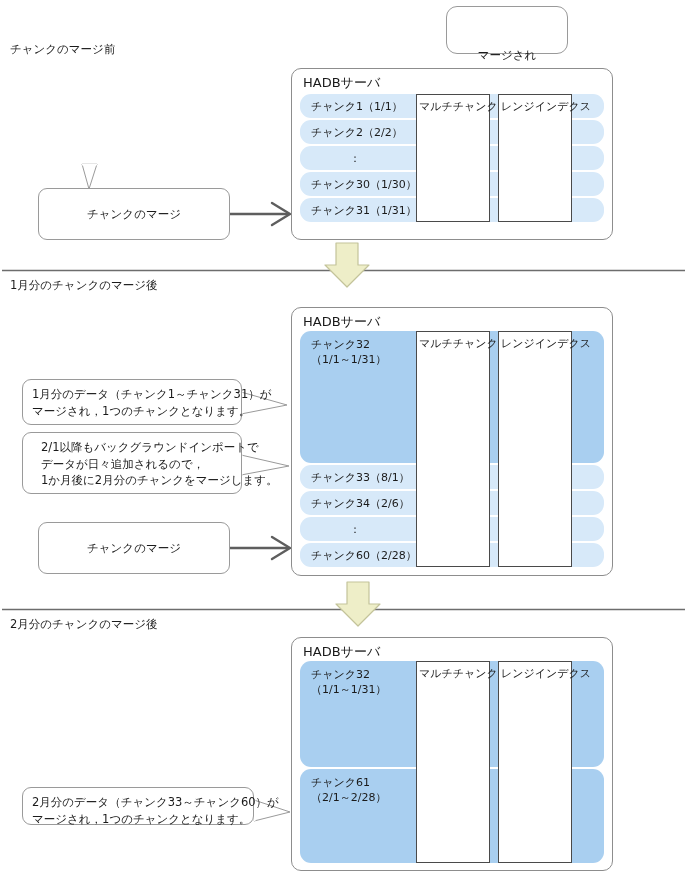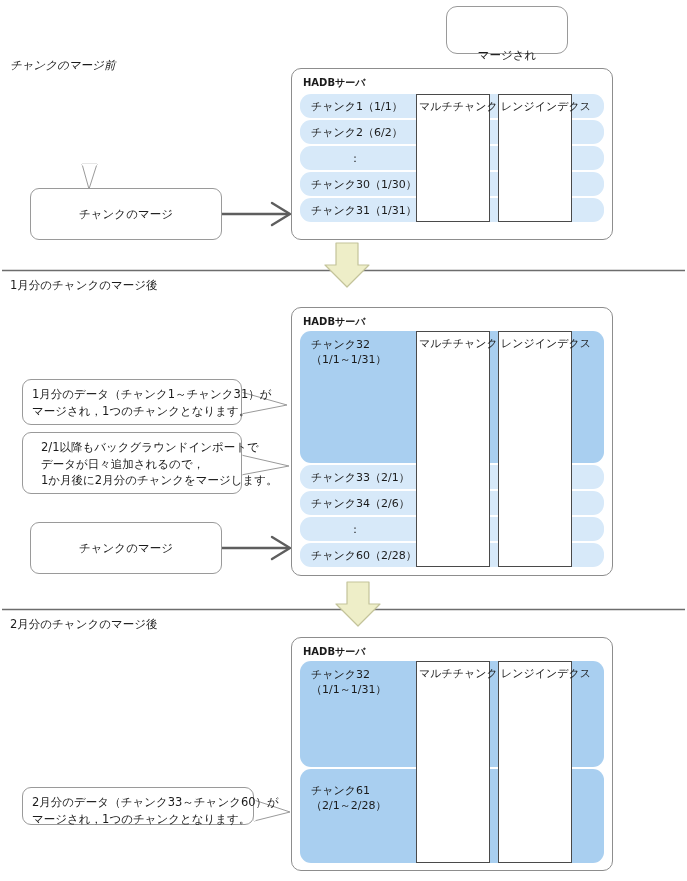--- a/index.html
+++ b/index.html
@@ -17,29 +17,29 @@
   .jp{font-family:"DejaVu Sans","Liberation Sans",sans-serif;letter-spacing:0;}
   .sec-title{font-size:11.5px;line-height:14px;white-space:nowrap;}
 
   
   .callout{
     position:absolute;box-sizing:border-box;
     background:#ffffff;border:1px solid #9a9a9a;border-radius:9px;
     font-size:11.5px;line-height:16.5px;
     padding:6px 9px;white-space:pre;
   }
-  .callout.center{display:flex;align-items:center;justify-content:center;padding:14px;}
+  .callout.center{display:flex;align-items:center;justify-content:center;padding:14px;margin-left:8px;}
 
   
   .server{
     position:absolute;box-sizing:border-box;
     border:1px solid #8d8d8d;border-radius:10px;background:#ffffff;
   }
   .server-label{
-    position:absolute;font-size:10px;line-height:13px;white-space:nowrap;font-weight:bold;
+    position:absolute;font-size:13px;line-height:13px;white-space:nowrap;
   }
 
   
   .band{
     position:absolute;box-sizing:border-box;border-radius:11px;
     display:flex;align-items:center;
   }
   .band-lite{background:#d7e9f9;}
   .band-dark{background:#a9cff0;}
   .band-txt{
@@ -187,31 +187,31 @@
         <line x1="10" y1="42" x2="50" y2="42"></line>
       </g>
     </g>
   </svg>
 
   <div class="callout jp" style="left:446px;top:6px;width:122px;height:48px;text-align:center;padding:7px 0 0 0;border-radius:11px;">
     <div>マージされ</div>
     <div>（PURCHASE）</div>
   </div>
 
-  <div class="abs sec-title jp" style="left:10px;top:58px;font-style:italic;">チャンクのマージ前</div>
+  <div class="abs sec-title jp" style="left:10px;top:42px;">チャンクのマージ前</div>
 
   <div class="server" style="left:291px;top:68px;width:322px;height:172px;">
     <div class="server-label jp" style="left:11px;top:7px;">HADBサーバ</div>
   </div>
 
   <div class="band band-lite" style="left:300px;top:94px;width:304px;height:24px;">
     <span class="band-txt jp">チャンク1（1/1）</span>
   </div>
   <div class="band band-lite" style="left:300px;top:120px;width:304px;height:24px;">
-    <span class="band-txt jp">チャンク2（6/2）</span>
+    <span class="band-txt jp">チャンク2（2/2）</span>
   </div>
   <div class="band band-lite" style="left:300px;top:146px;width:304px;height:24px;">
     <span class="band-txt jp ctr" style="width:110px;">：</span>
   </div>
   <div class="band band-lite" style="left:300px;top:172px;width:304px;height:24px;">
     <span class="band-txt jp">チャンク30（1/30）</span>
   </div>
   <div class="band band-lite" style="left:300px;top:198px;width:304px;height:24px;">
     <span class="band-txt jp">チャンク31（1/31）</span>
   </div>
@@ -231,21 +231,21 @@
 
   <div class="server" style="left:291px;top:307px;width:322px;height:269px;">
     <div class="server-label jp" style="left:11px;top:7px;">HADBサーバ</div>
   </div>
 
   <div class="band band-dark" style="left:300px;top:331px;width:304px;height:132px;align-items:flex-start;">
     <span class="band-txt jp" style="padding-top:6px;">チャンク32
 （1/1～1/31）</span>
   </div>
   <div class="band band-lite" style="left:300px;top:465px;width:304px;height:24px;">
-    <span class="band-txt jp">チャンク33（2/1）</span>
+    <span class="band-txt jp">チャンク33（8/1）</span>
   </div>
   <div class="band band-lite" style="left:300px;top:491px;width:304px;height:24px;">
     <span class="band-txt jp">チャンク34（2/6）</span>
   </div>
   <div class="band band-lite" style="left:300px;top:517px;width:304px;height:24px;">
     <span class="band-txt jp ctr" style="width:110px;">：</span>
   </div>
   <div class="band band-lite" style="left:300px;top:543px;width:304px;height:24px;">
     <span class="band-txt jp">チャンク60（2/28）</span>
   </div>
@@ -271,21 +271,21 @@
 
   <div class="server" style="left:291px;top:637px;width:322px;height:234px;">
     <div class="server-label jp" style="left:11px;top:7px;">HADBサーバ</div>
   </div>
 
   <div class="band band-dark" style="left:300px;top:661px;width:304px;height:106px;align-items:flex-start;">
     <span class="band-txt jp" style="padding-top:6px;">チャンク32
 （1/1～1/31）</span>
   </div>
   <div class="band band-dark" style="left:300px;top:769px;width:304px;height:94px;align-items:flex-start;">
-    <span class="band-txt jp" style="padding-top:14px;">チャンク61
+    <span class="band-txt jp" style="padding-top:6px;">チャンク61
 （2/1～2/28）</span>
   </div>
 
   <div class="panel" style="left:416px;top:661px;width:74px;height:202px;"></div>
   <div class="panel-title jp" style="left:419px;top:667px;">マルチチャンク表</div>
 
   <div class="panel" style="left:498px;top:661px;width:74px;height:202px;"></div>
   <div class="panel-title jp" style="left:501px;top:667px;">レンジインデクス</div>
 
   <div class="callout jp" style="left:22px;top:787px;width:232px;height:38px;">2月分のデータ（チャンク33～チャンク60）が

